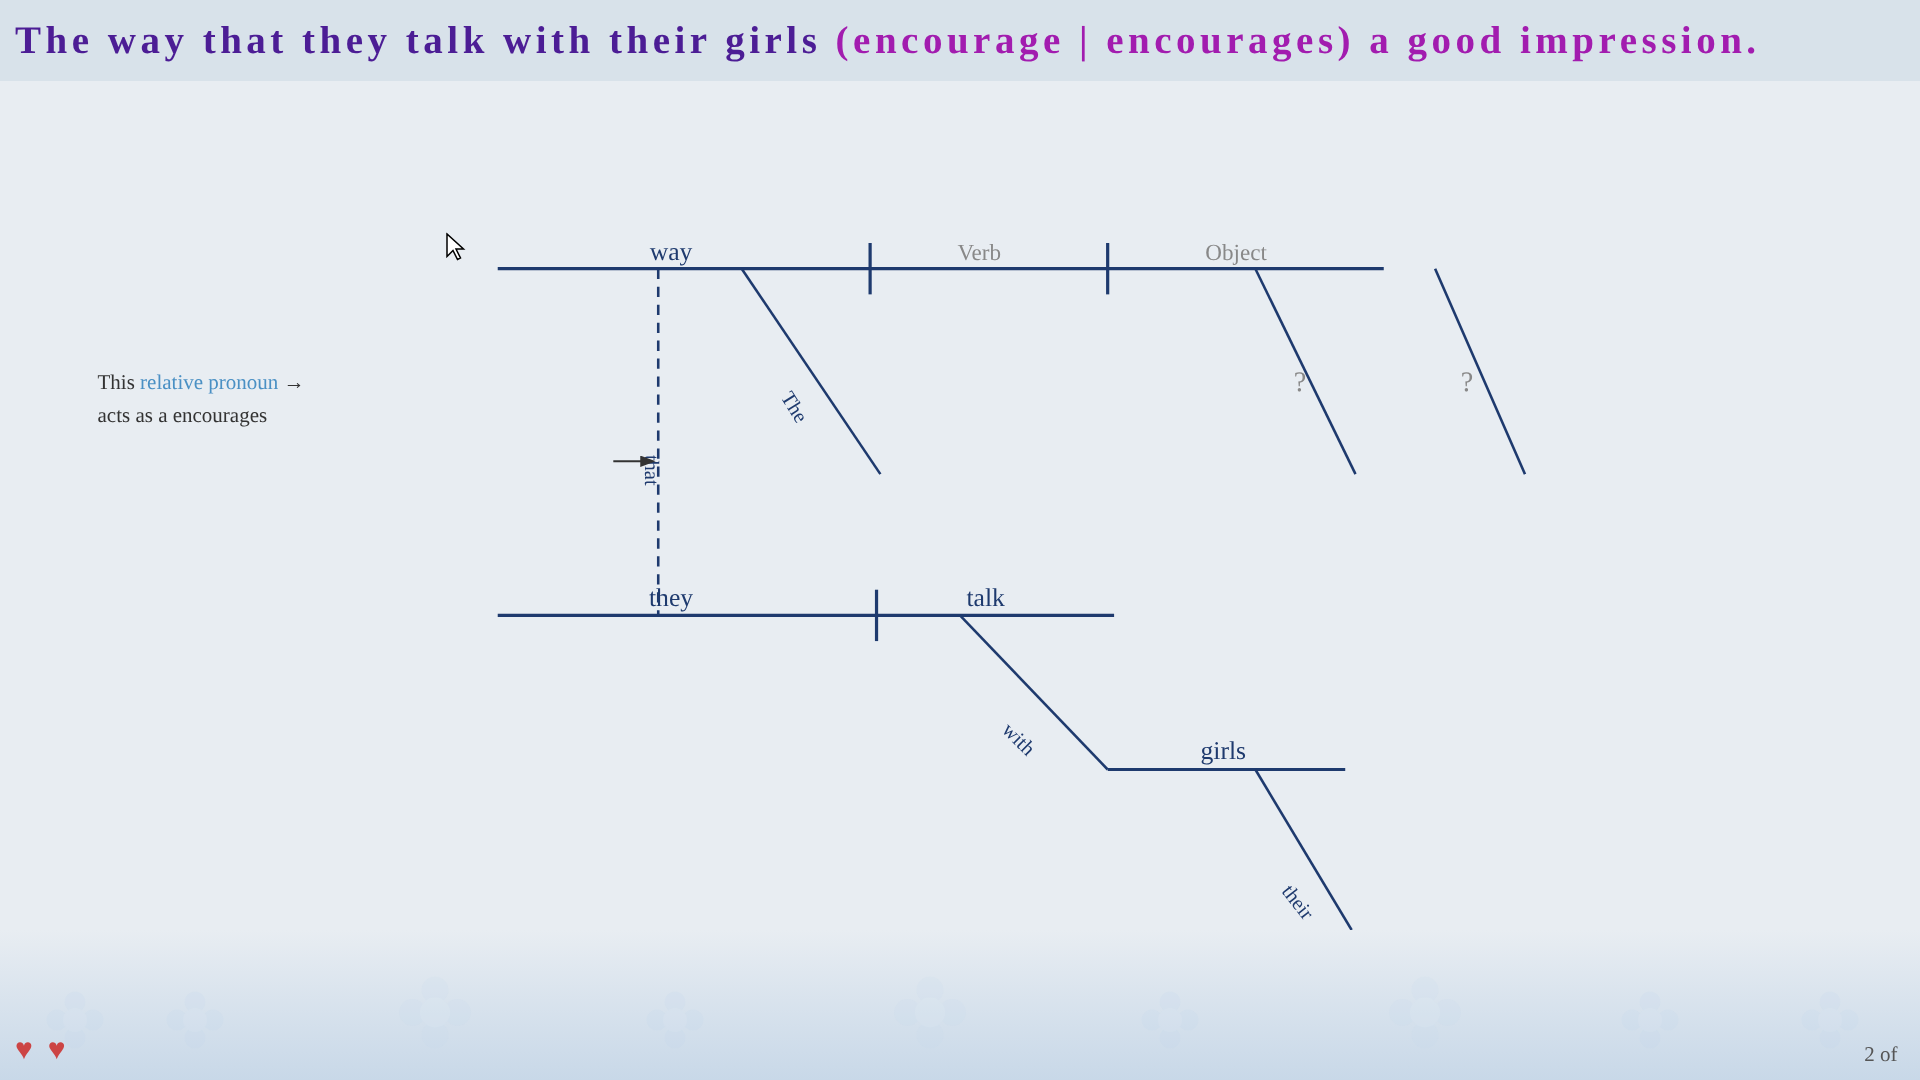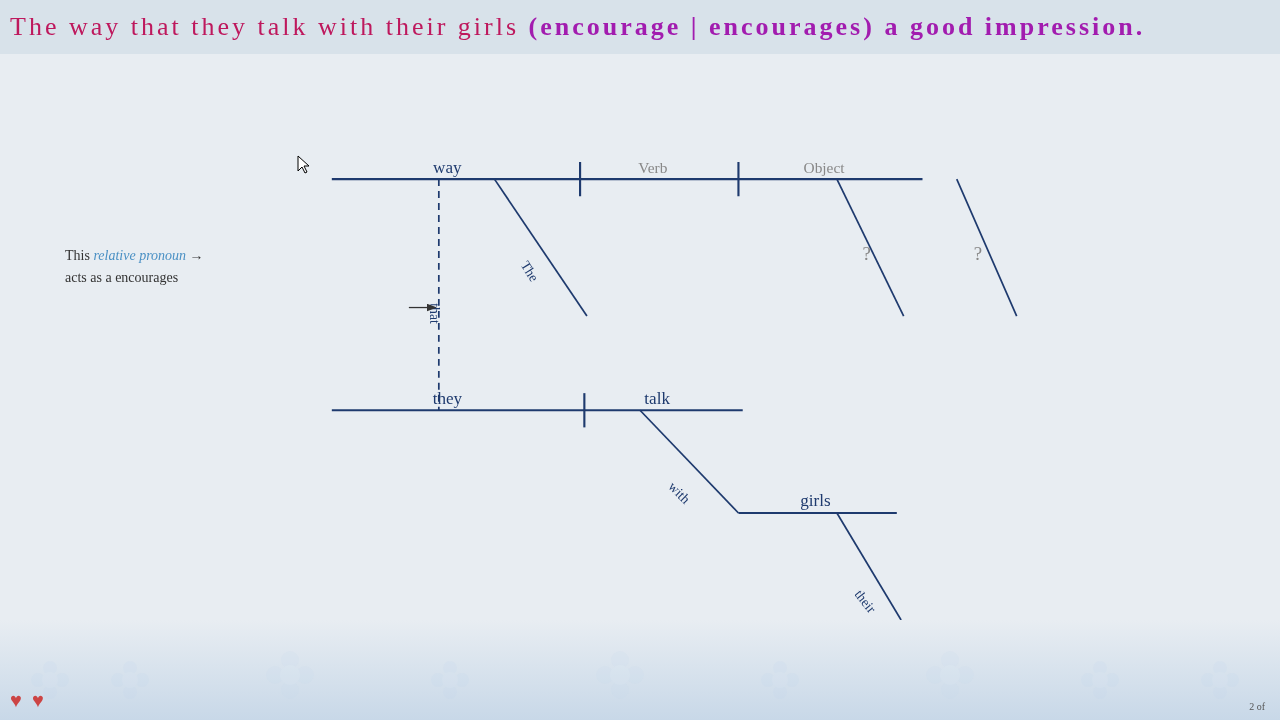--- a/index.html
+++ b/index.html
@@ -46,35 +46,35 @@
       background: #d8e2ea;
       padding: 12px 10px;
       font-size: 26px;
       font-weight: bold;
       letter-spacing: 3px;
       z-index: 10;
       white-space: nowrap;
     }
 
     .sentence-gray {
-      color: #be185d;
-      font-weight: normal;
+      color: #4c1d95;
+      font-weight: bold;
     }
 
     .sentence-black {
       color: #a21caf;
     }
 
     
     .page-number {
       position: absolute;
       bottom: 8px;
       right: 15px;
       color: #555;
-      font-size: 10px;
+      font-size: 14px;
       z-index: 10;
     }
 
     
     .heart-icons {
       position: absolute;
       bottom: 8px;
       left: 10px;
       display: flex;
       gap: 10px;
@@ -110,21 +110,20 @@
       top: 245px;
       left: 65px;
       font-size: 14px;
       color: #333;
       z-index: 10;
       line-height: 1.6;
     }
 
     .annotation .relative-pronoun {
       color: #4a90c4;
-      font-style: italic;
       margin-top: 28px;
     }
 
     
     .cursor {
       position: absolute;
       top: 155px;
       left: 295px;
       z-index: 20;
       pointer-events: none;

